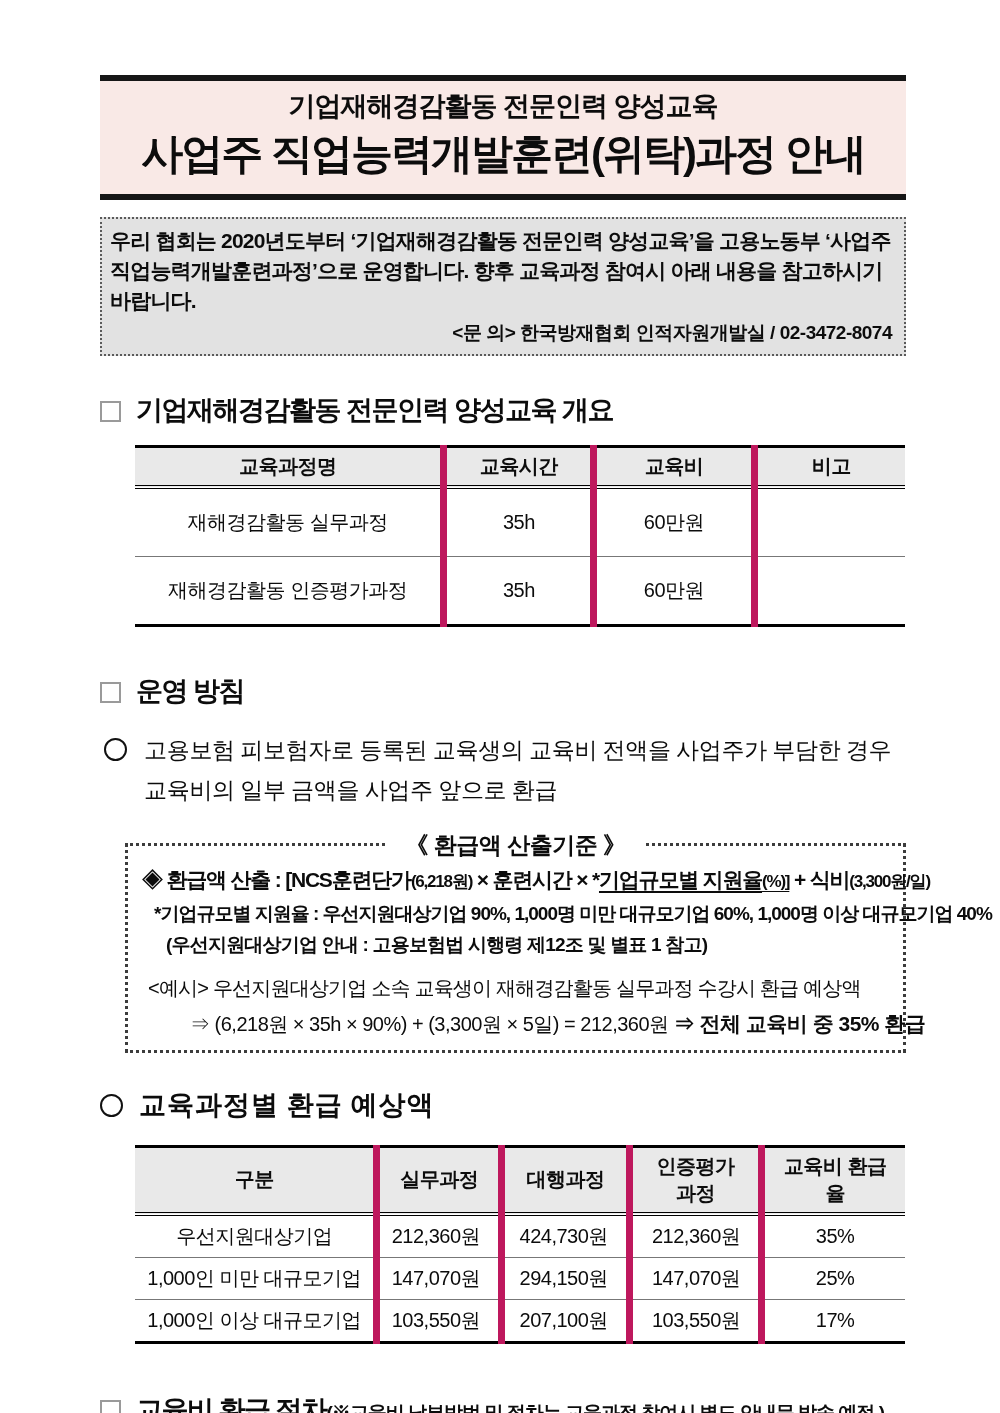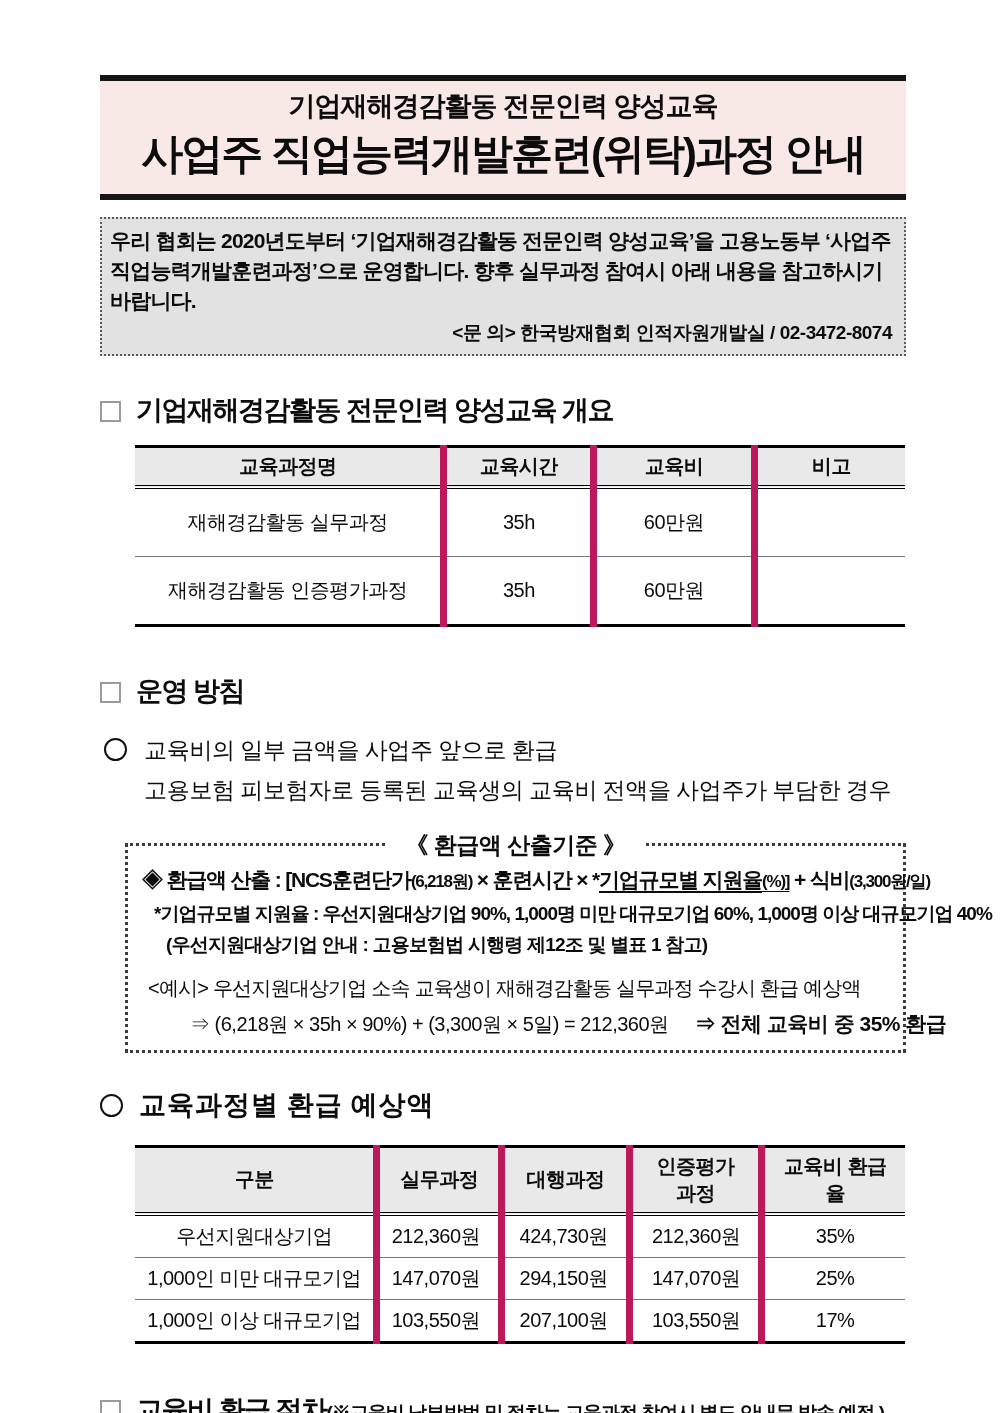--- a/index.html
+++ b/index.html
@@ -175,42 +175,42 @@
     margin-top: 17px;
     margin-left: 6px;
   }
   .example-calc {
     font-size: 20px;
     letter-spacing: -0.5px;
     margin-top: 8px;
     margin-left: 48px;
     white-space: nowrap;
   }
-  .example-calc .result { font-size: 21px; font-weight: bold; letter-spacing: -0.5px; margin-left: 21px; }
+  .example-calc .result { font-size: 21px; font-weight: bold; letter-spacing: -0.5px; }
 
   .mt36 { margin-top: 36px; }
   .mt44 { margin-top: 46px; }
   .mt34 { margin-top: 34px; }
   .mt46 { margin-top: 48px; }
   .tbl-gap1 { margin-top: 17px; }
   .tbl-gap2 { margin-top: 22px; }
 </style>
 </head>
 <body>
 
 <div class="content">
 
   <div class="title-block">
     <div class="title-sub">기업재해경감활동 전문인력 양성교육</div>
     <div class="title-main">사업주 직업능력개발훈련(위탁)과정 안내</div>
   </div>
 
   <div class="intro-box">
     <div class="intro-line">우리 협회는 2020년도부터 ‘기업재해경감활동 전문인력 양성교육’을 고용노동부 ‘사업주</div>
-    <div class="intro-line">직업능력개발훈련과정’으로 운영합니다. 향후 실무과정 참여시 아래 내용을 참고하시기 바랍니다.</div>
+    <div class="intro-line">직업능력개발훈련과정’으로 운영합니다. 향후 교육과정 참여시 아래 내용을 참고하시기 바랍니다.</div>
     <div class="intro-contact">&lt;문  의&gt; 한국방재협회 인적자원개발실 /  02-3472-8074</div>
   </div>
 
   <div class="sec-heading mt36">
     <span class="sq-bullet"></span>
     <span class="txt">기업재해경감활동 전문인력 양성교육 개요</span>
   </div>
 
   <table class="t1 tbl-gap1">
     <colgroup>
@@ -244,22 +244,22 @@
   </table>
 
   <div class="sec-heading mt44">
     <span class="sq-bullet"></span>
     <span class="txt">운영 방침</span>
   </div>
 
   <div class="policy-bullet">
     <span class="circle-bullet"></span>
     <div class="policy-text">
+      <div>고용보험 피보험자로 등록된 교육생의 교육비 전액을 사업주가 부담한 경우</div>
       <div>교육비의 일부 금액을 사업주 앞으로 환급</div>
-      <div>고용보험 피보험자로 등록된 교육생의 교육비 전액을 사업주가 부담한 경우</div>
     </div>
   </div>
 
   <div class="refund-box">
     <div class="refund-title">《  환급액 산출기준  》</div>
     <div class="formula-line"><span>◈ 환급액 산출 : [NCS훈련단가</span><span class="small">(6,218원)</span><span> × 훈련시간 × *</span><span class="ul">기업규모별 지원율</span><span class="small ul">(%)]</span><span> + 식비</span><span class="small">(3,300원/일)</span></div>
     <div class="note-line">*기업규모별 지원율 : 우선지원대상기업 90%, 1,000명 미만 대규모기업 60%, 1,000명 이상 대규모기업 40%</div>
     <div class="note-line2">(우선지원대상기업 안내 : 고용보험법 시행령 제12조 및 별표 1 참고)</div>
     <div class="example-label">&lt;예시&gt; 우선지원대상기업 소속 교육생이 재해경감활동 실무과정 수강시 환급 예상액</div>
     <div class="example-calc"><span>⇒  (6,218원 × 35h × 90%) + (3,300원 × 5일) = 212,360원  </span><span class="result">⇒ 전체 교육비 중 35% 환급</span></div>

